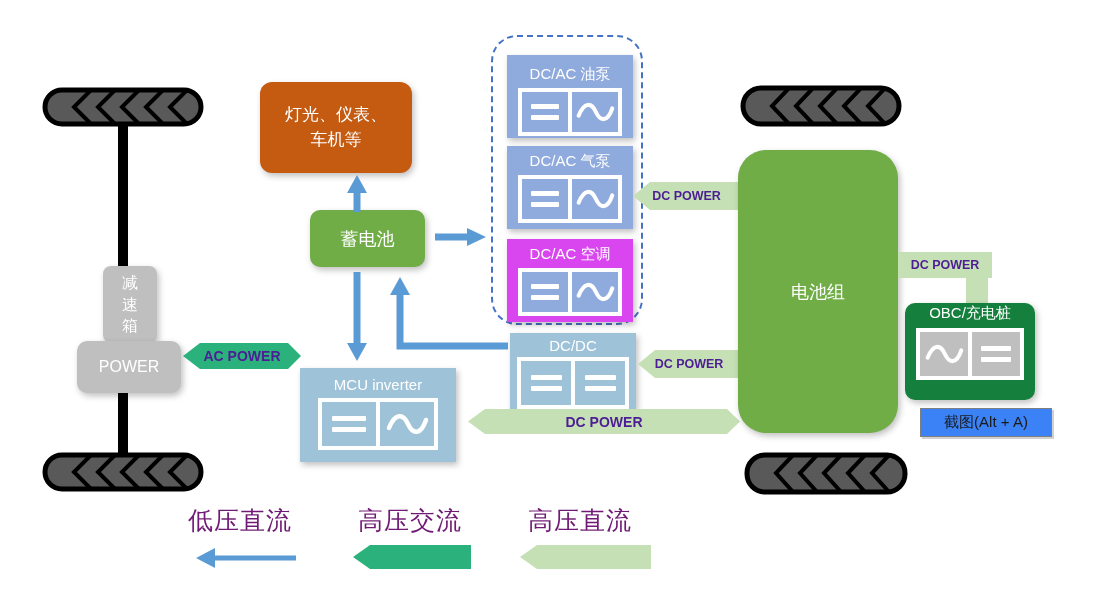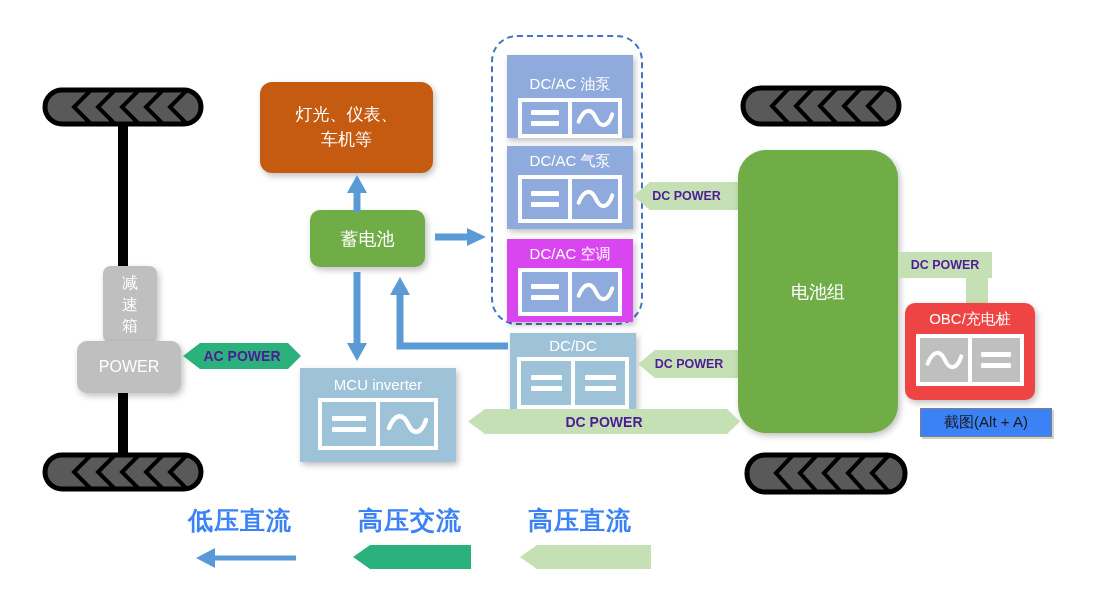--- a/index.html
+++ b/index.html
@@ -20,21 +20,21 @@
 
   
   .barrow { position:absolute; display:flex; align-items:center; justify-content:center;
             color:#4c1d95; font-weight:bold; box-sizing:border-box; }
   .a-left-flat  { clip-path:polygon(0 50%, 17px 0, 100% 0, 100% 100%, 17px 100%); }
   .a-left-point { clip-path:polygon(0 50%, 17px 0, calc(100% - 13px) 0, 100% 50%, calc(100% - 13px) 100%, 17px 100%); }
 
   .wheel { position:absolute; }
   svg.overlay { position:absolute; left:0; top:0; pointer-events:none; }
 
-  .legend-label { position:absolute; color:#3b82f6; font-size:25px; font-weight:700; letter-spacing:1px; white-space:nowrap; }
+  .legend-label { position:absolute; color:#701a75; font-size:25px; font-weight:400; letter-spacing:1px; white-space:nowrap; }
 
   .tooltip {
     position:absolute; background:#3b82f6; border:1px solid #7f7f7f;
     box-shadow:2px 2px 0 rgba(0,0,0,.18);
     display:flex; align-items:center; justify-content:center;
     color:#1a1a1a; font-size:15px; white-space:nowrap;
   }
 </style>
 </head>
 <body>
@@ -109,32 +109,32 @@
   </div>
 
   <div class="box shadow" style="left:77px;top:341px;width:104px;height:52px;background:#BFBFBF;border-radius:10px;justify-content:center">
     <div class="lbl" style="font-size:16px">POWER</div>
   </div>
 
   <div class="barrow a-left-point" style="left:183px;top:343px;width:118px;height:26px;background:#2BB27C;font-size:14px">
     <span>AC POWER</span>
   </div>
 
-  <div class="box shadow" style="left:260px;top:82px;width:173px;height:91px;background:#C55A11;border-radius:12px;justify-content:center">
+  <div class="box shadow" style="left:260px;top:82px;width:152px;height:91px;background:#C55A11;border-radius:12px;justify-content:center">
     <div class="lbl" style="font-size:17px;white-space:pre-line;line-height:1.45">灯光、仪表、
 车机等</div>
   </div>
 
   <div class="box shadow" style="left:310px;top:210px;width:115px;height:57px;background:#70AD47;border-radius:10px;justify-content:center">
     <div class="lbl" style="font-size:18px">蓄电池</div>
   </div>
 
   <div class="abs" style="left:491px;top:35px;width:152px;height:290px;border:2px dashed #4472C4;border-radius:26px"></div>
 
-  <div class="box shadow" style="--cell:#8FAADC;left:507px;top:55px;width:126px;height:83px;background:#8FAADC;padding-top:20px;gap:4px">
+  <div class="box shadow" style="--cell:#8FAADC;left:507px;top:55px;width:126px;height:83px;background:#8FAADC;padding-top:10px;gap:4px">
     <div class="lbl" style="font-size:15px">DC/AC 油泵</div>
     <div class="conv" style="width:96px;height:40px">
       <div class="cell">
         <div class="eq">
             <div class="bar"></div>
             <div class="bar"></div>
           </div>
       </div>
       <div class="cell">
         <svg width="40" height="24" viewBox="0 0 44 26">
@@ -225,21 +225,21 @@
 
   <div class="box shadow" style="left:738px;top:150px;width:160px;height:283px;background:#70AD47;border-radius:28px;justify-content:center">
     <div class="lbl" style="font-size:18px">电池组</div>
   </div>
 
   <div class="barrow" style="left:898px;top:252px;width:94px;height:26px;background:#C5E0B4;font-size:12.5px;z-index:0">
     <span>DC POWER</span>
   </div>
   <div class="abs" style="left:966px;top:277px;width:22px;height:29px;background:#C5E0B4"></div>
 
-  <div class="box shadow" style="--cell:#BFBFBF;left:905px;top:303px;width:130px;height:97px;background:#ef4444;border-radius:10px;padding-top:7px;gap:5px">
+  <div class="box shadow" style="--cell:#BFBFBF;left:905px;top:303px;width:130px;height:97px;background:#15803d;border-radius:10px;padding-top:1px;gap:5px">
     <div class="lbl" style="font-size:15px">OBC/充电桩</div>
     <div class="conv" style="width:100px;height:44px">
       <div class="cell">
         <svg width="40" height="26" viewBox="0 0 44 26">
             <path d="M4,17 C10,2 18,2 23,13 C28,24 36,24 41,9" stroke="#fff" stroke-width="4.5" fill="none" stroke-linecap="round"></path>
           </svg>
       </div>
       <div class="cell">
         <div class="eq">
             <div class="bar"></div>

